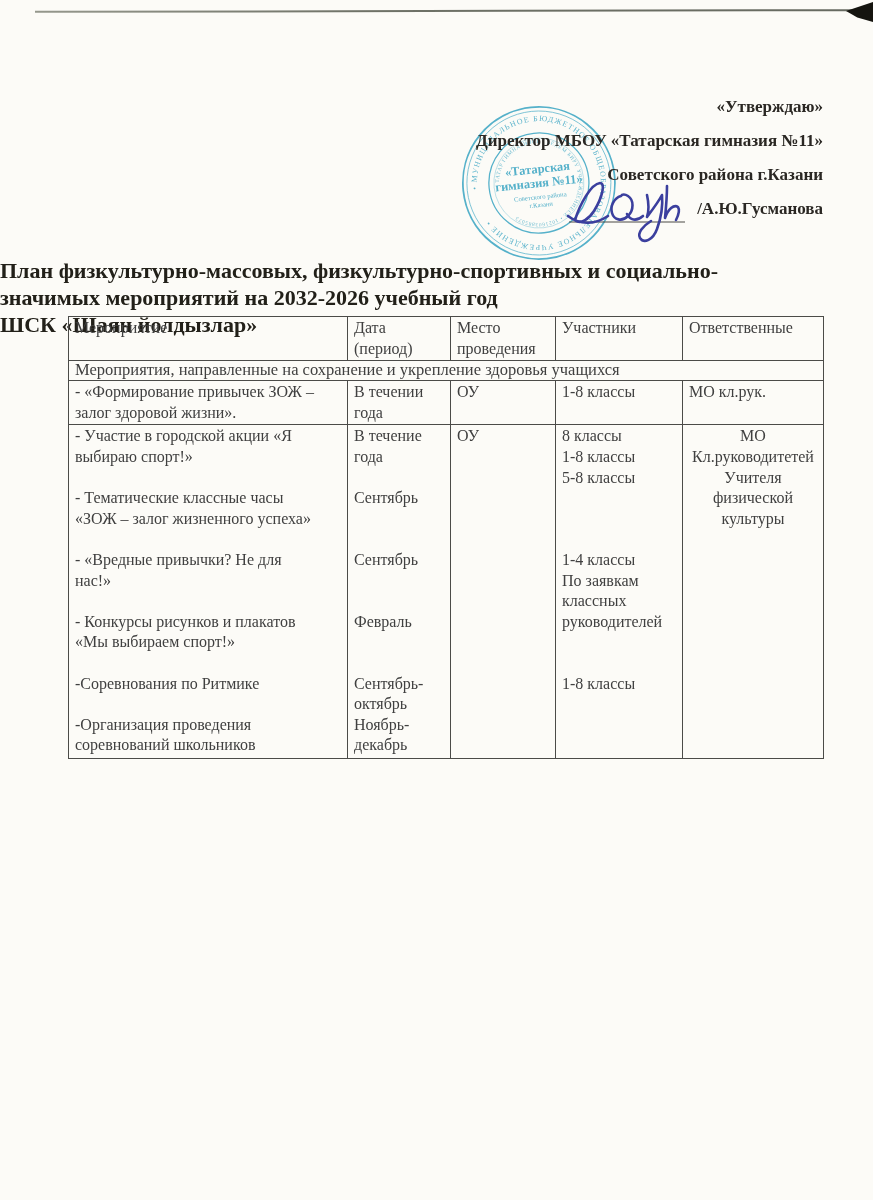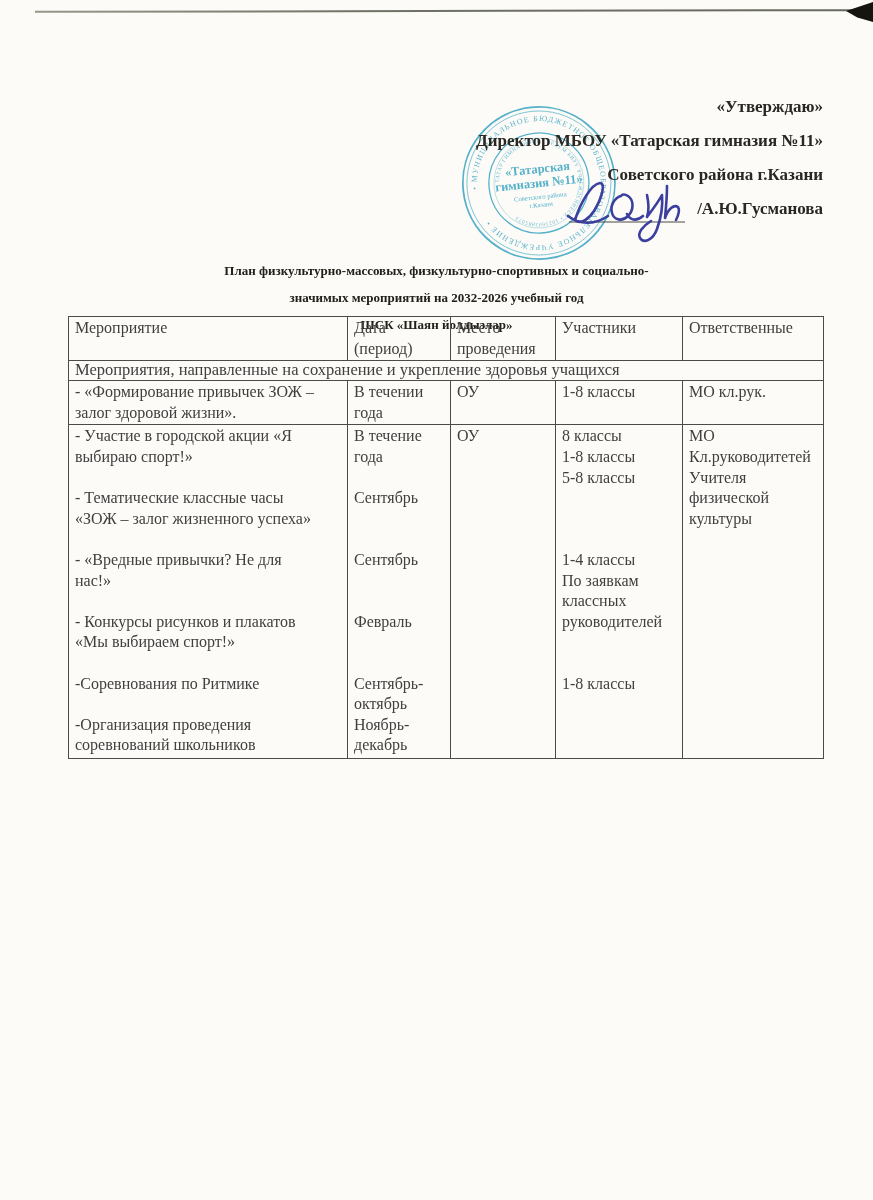--- a/index.html
+++ b/index.html
@@ -50,23 +50,22 @@
   .stamp text { font-family: "Liberation Serif", serif; }
   
   .signature {
     position: absolute;
     left: 563px; top: 178px;
   }
   
   .title {
     position: absolute;
     top: 257px; left: 0; right: 0;
-    text-align: center;
     font-weight: bold;
-    font-size: 13px;
+    font-size: 22px;
     line-height: 27px;
     color: #222019;
   }
   
   table.plan {
     position: absolute;
     left: 68px; top: 316px;
     border-collapse: collapse;
     table-layout: fixed;
     font-size: 16px;
@@ -93,21 +92,21 @@
   tr.section td {
     line-height: 18px;
     font-size: 16.5px;
     padding: 0 20px 1px 6px;
   }
   .tline {
     line-height: 20.6px;
     white-space: nowrap;
   }
   .cell-center { text-align: center; }
-  .cell-center .tline { text-align: left; font-family: Liberation Serif, serif; }
+  .cell-center .tline { text-align: center; font-family: Liberation Serif, serif; }
 </style>
 </head>
 <body>
 
 <div class="page">
 
   <div class="topline"></div>
   <div class="corner"></div>
 
   <svg class="stamp" width="166" height="162" viewBox="0 0 166 162">

